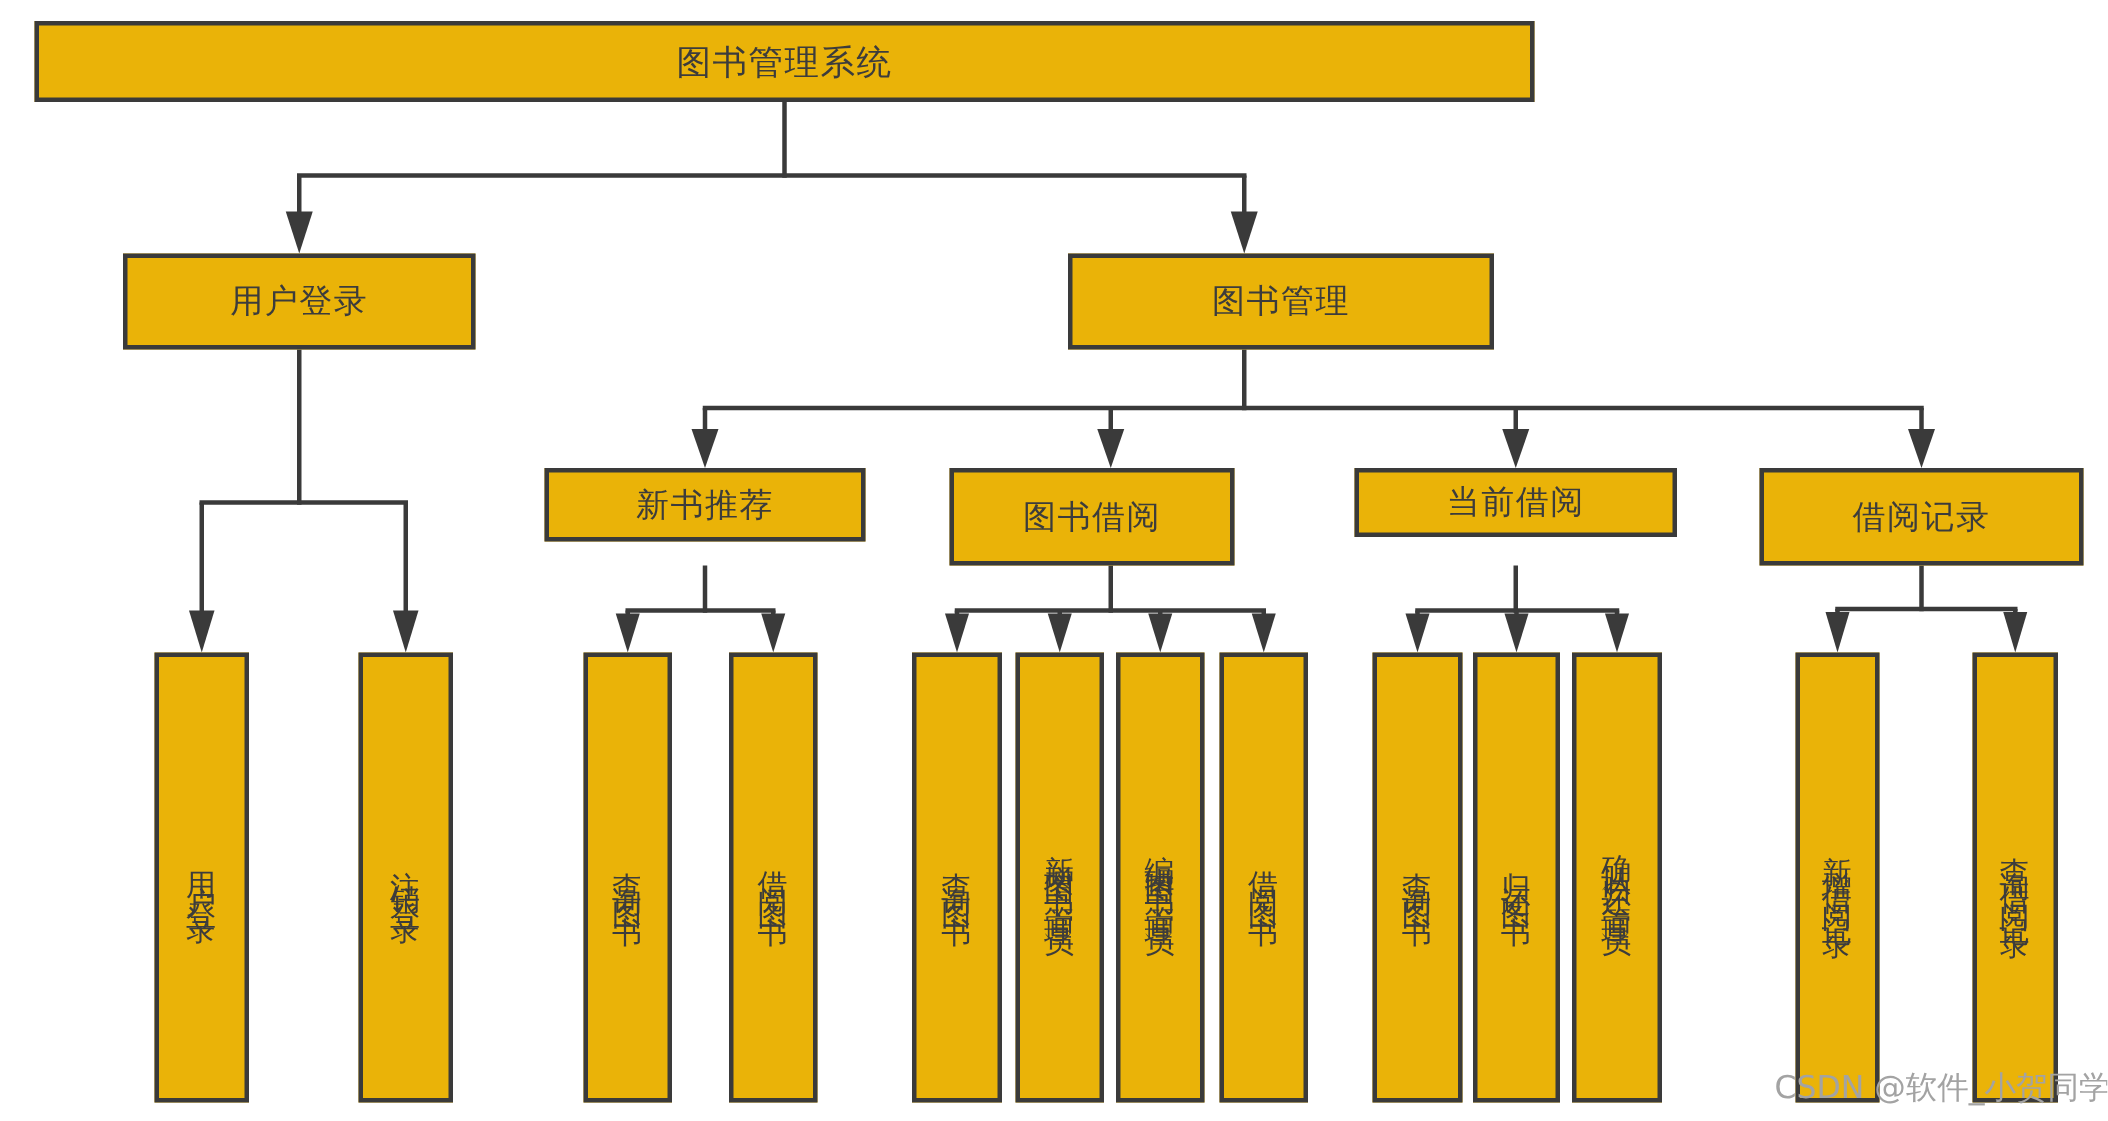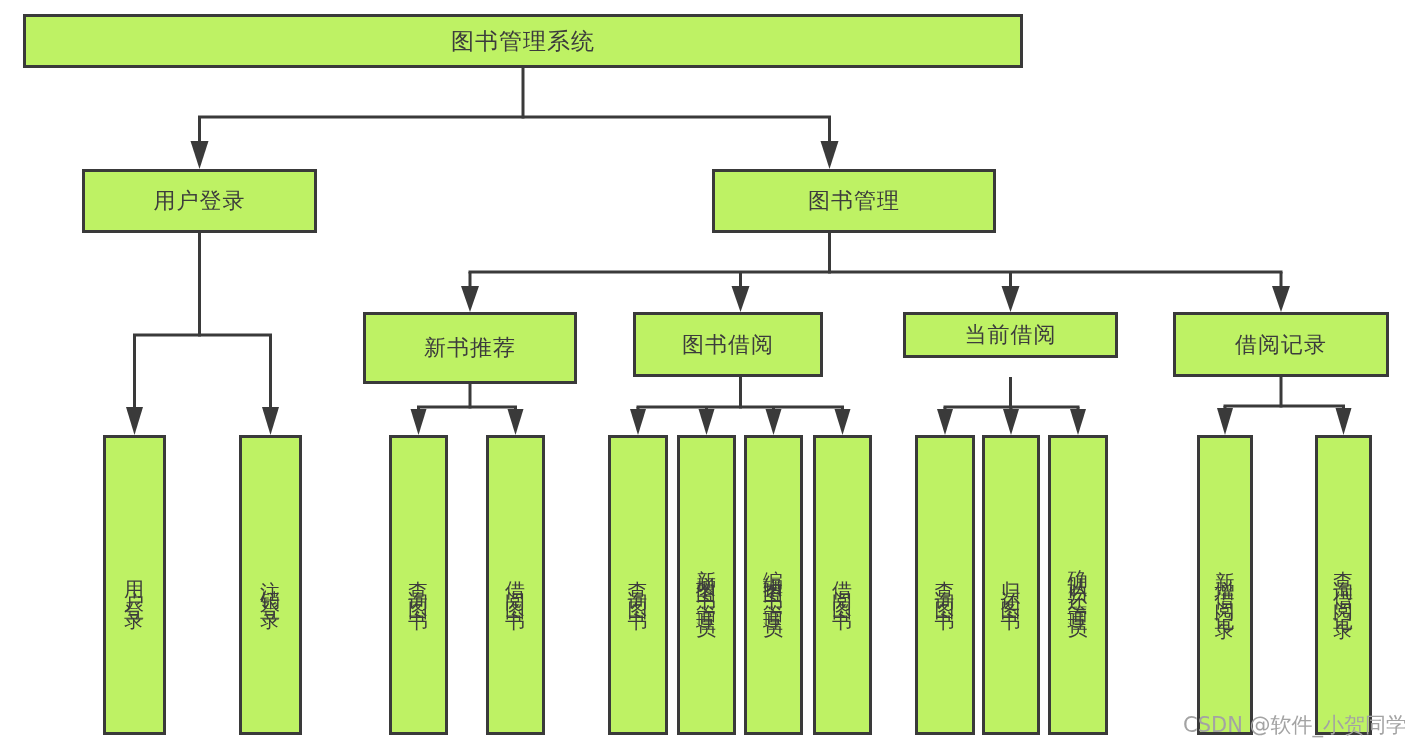--- a/index.html
+++ b/index.html
@@ -16,21 +16,21 @@
     left: 0; top: 0;
     width: 1405px; height: 747px;
     z-index: 1;
   }
   #connectors line { stroke: var(--line-color, #3a3a3a); stroke-width: 3; }
   #connectors polygon { fill: var(--line-color, #3a3a3a); }
   .node {
     position: absolute;
     box-sizing: border-box;
     border: 3px solid var(--line-color, #3a3a3a);
-    background: #bef264;
+    background: #eab308;
     color: var(--text-color, #3c3c3c);
     display: flex;
     align-items: center;
     justify-content: center;
     z-index: 2;
   }
   .node.h { font-size: 22px; letter-spacing: 1px; }
   .node.root { font-size: 23px; }
   .node.v {
     top: 435px;
@@ -117,21 +117,21 @@
     <polygon points="1225,435 1217,408 1233,408"></polygon>
     <line x1="1343.5" y1="406" x2="1343.5" y2="413"></line>
     <polygon points="1343.5,435 1335.5,408 1351.5,408"></polygon>
   </svg>
 
   <div class="node h root" style="left:23px;top:14px;width:1000px;height:54px">图书管理系统</div>
 
   <div class="node h" style="left:82px;top:169px;width:235px;height:64px">用户登录</div>
   <div class="node h" style="left:712px;top:169px;width:284px;height:64px">图书管理</div>
 
-  <div class="node h" style="left:363px;top:312px;width:214px;height:72px">新书推荐</div>
+  <div class="node h" style="left:363px;top:312px;width:214px;height:49px">新书推荐</div>
   <div class="node h" style="left:633px;top:312px;width:190px;height:65px">图书借阅</div>
   <div class="node h" style="left:903px;top:312px;width:215px;height:46px">当前借阅</div>
   <div class="node h" style="left:1173px;top:312px;width:216px;height:65px">借阅记录</div>
 
   <div class="node v" style="left:103px;width:63px">用户登录</div>
   <div class="node v" style="left:239px;width:63px">注销登录</div>
 
   <div class="node v" style="left:389px;width:59px">查询图书</div>
   <div class="node v" style="left:486px;width:59px">借阅图书</div>
 

